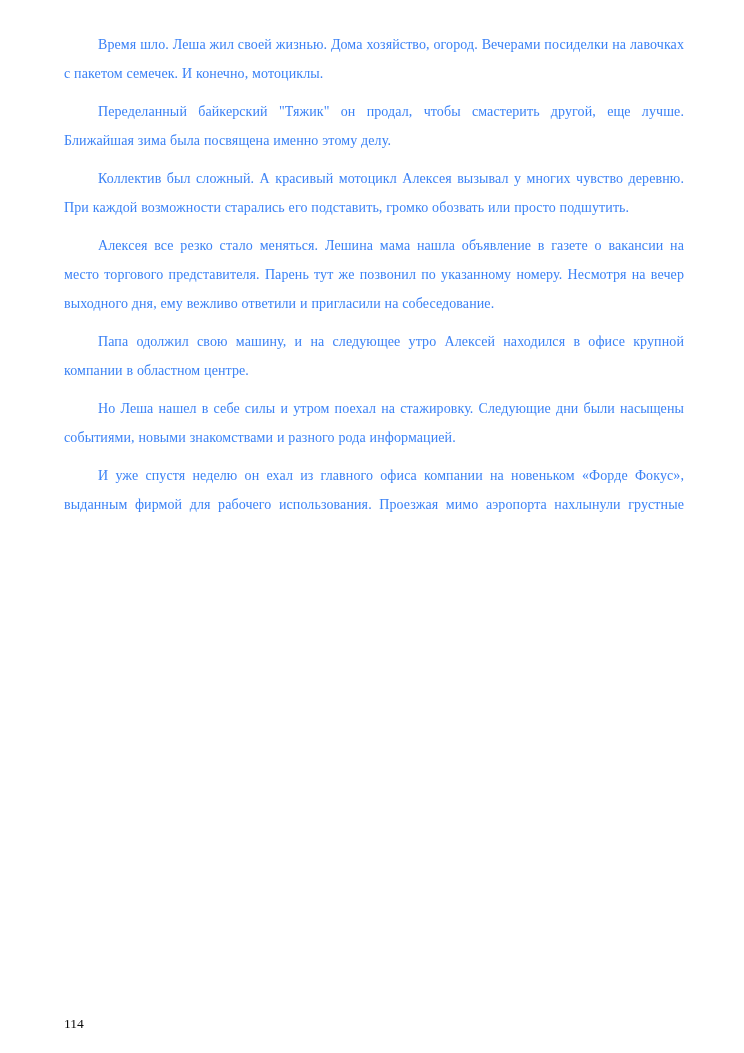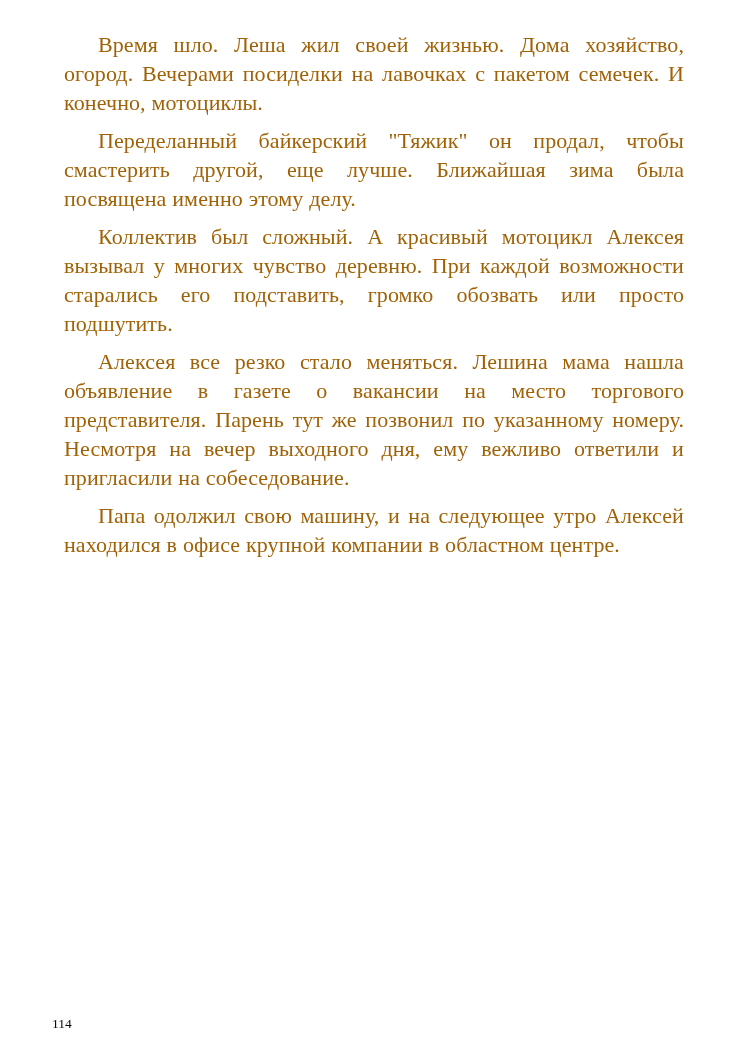--- a/index.html
+++ b/index.html
@@ -21,39 +21,39 @@
   .text-column {
     position: absolute;
     left: 64px;
     top: 30px;
     width: 620px;
   }
 
   .para {
     margin: 0 0 9px 0;
     font-family: "Liberation Serif", "DejaVu Serif", serif;
-    font-size: 22px;
+    font-size: 14px;
     line-height: 29px;
-    color: #a16207;
+    color: #3b82f6;
     text-align: justify;
     text-justify: inter-word;
     text-indent: 34px;
     -webkit-font-smoothing: none;
     letter-spacing: 0.1px;
     word-spacing: 0.2px;
   }
 
   
   .para.clipped {
     text-align-last: justify;
   }
 
   .page-number {
     position: absolute;
-    left: 52px;
+    left: 64px;
     top: 1016px;
     font-family: "Liberation Serif", "DejaVu Serif", serif;
     font-size: 13.5px;
     line-height: 16px;
     color: #0b0b0b;
   }
 </style>
 </head>
 <body>
 
@@ -67,19 +67,21 @@
 
 
     <p class="para">Коллектив был сложный. А красивый мотоцикл Алексея вызывал у многих чувство деревню. При каждой возможности старались его подставить, громко обозвать или просто подшутить.</p>
 
     <p class="para">Алексея все резко стало меняться. Лешина мама нашла объявление в газете о вакансии на место торгового представителя. Парень тут же позвонил по указанному номеру. Несмотря на вечер выходного дня, ему вежливо ответили и пригласили на собеседование.</p>
 
     <p class="para">Папа одолжил свою машину, и на следующее утро Алексей находился в офисе крупной компании в областном центре.</p>
 
 
 
+    <p class="para">Но Леша нашел в себе силы и утром поехал на стажировку. Следующие дни были насыщены событиями, новыми знакомствами и разного рода информацией.</p>
 
+    <p class="para clipped">И уже спустя неделю он ехал из главного офиса компании на новеньком «Форде Фокус», выданным фирмой для рабочего использования. Проезжая мимо аэропорта нахлынули грустные</p>
 
   </div>
 
   <div class="page-number">114</div>
 
 </div>
 
 </body></html>

